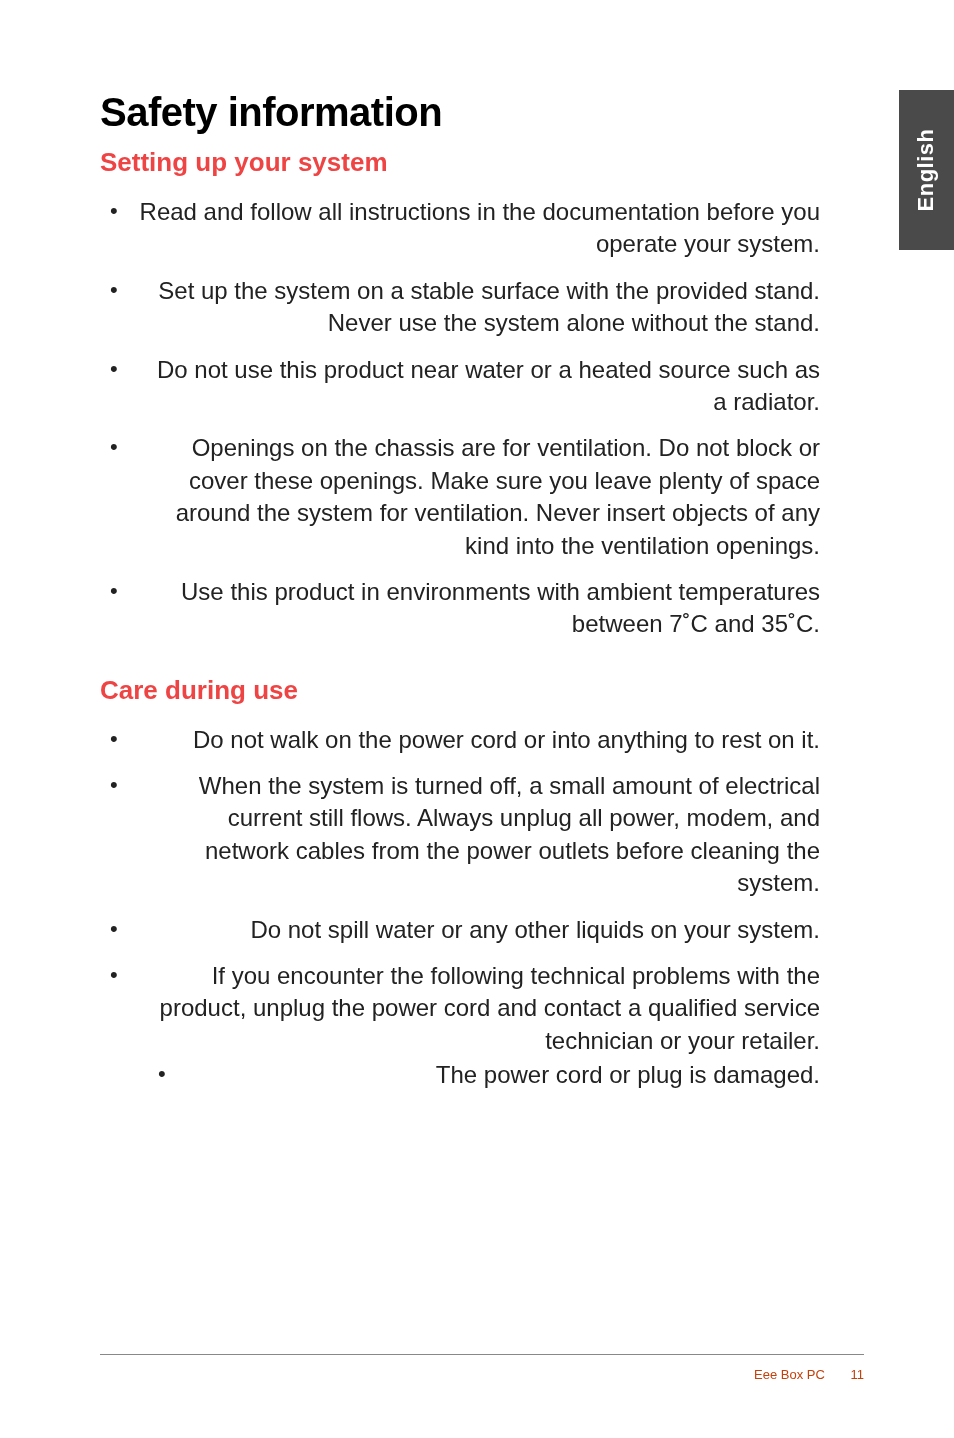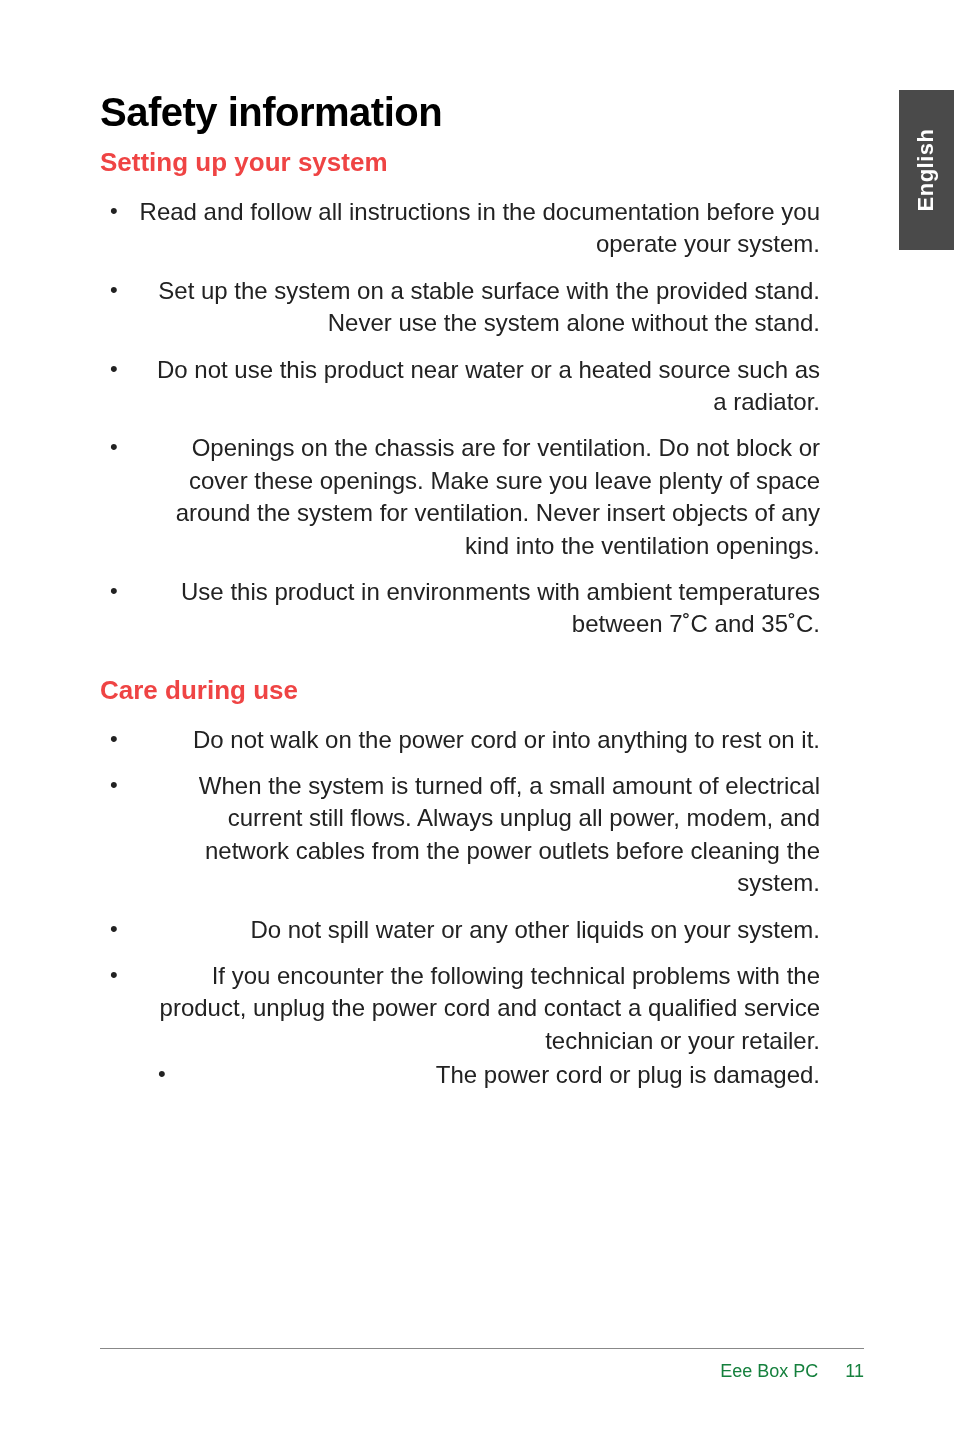--- a/index.html
+++ b/index.html
@@ -11,21 +11,21 @@
   .intro { font-size: 24px; line-height: 1.35; margin-bottom: 36px; max-width: 700px; }
   h2 { font-weight: 700; font-size: 26px; margin-bottom: 18px; color: #ef4444; }
   ul.top { list-style: none; margin-bottom: 34px; max-width: 720px; }
   ul.top > li { position: relative; padding-left: 38px; font-size: 24px; line-height: 1.35; margin-bottom: 14px; text-align: right; }
   ul.top > li::before { content: "•"; position: absolute; left: 10px; top: 0; font-size: 22px; color: #222; }
   ul.sub { list-style: none; margin-top: 2px; }
   ul.sub > li { position: relative; padding-left: 50px; font-size: 24px; line-height: 1.35; }
   ul.sub > li::before { content: "•"; position: absolute; left: 20px; top: 0; font-size: 22px; color: #222; }
   .footer { position: absolute; bottom: 56px; right: 90px; left: 100px; }
   .footer-line { border-top: 1px solid #888; margin-bottom: 12px; }
-  .footer-text { text-align: right; font-size: 18px; color: #15803d; }
+  .footer-text { text-align: right; font-size: 13px; color: #c2410c; }
   .footer-text .pn { margin-left: 22px; }
 </style>
 </head>
 <body>
 
 <div class="page">
 
   <div class="side-tab">
     <span>English</span>
   </div>

